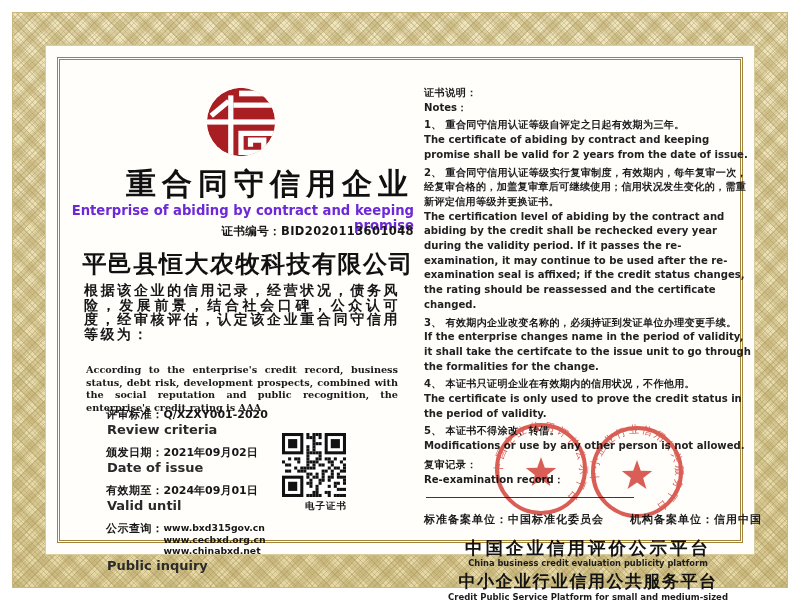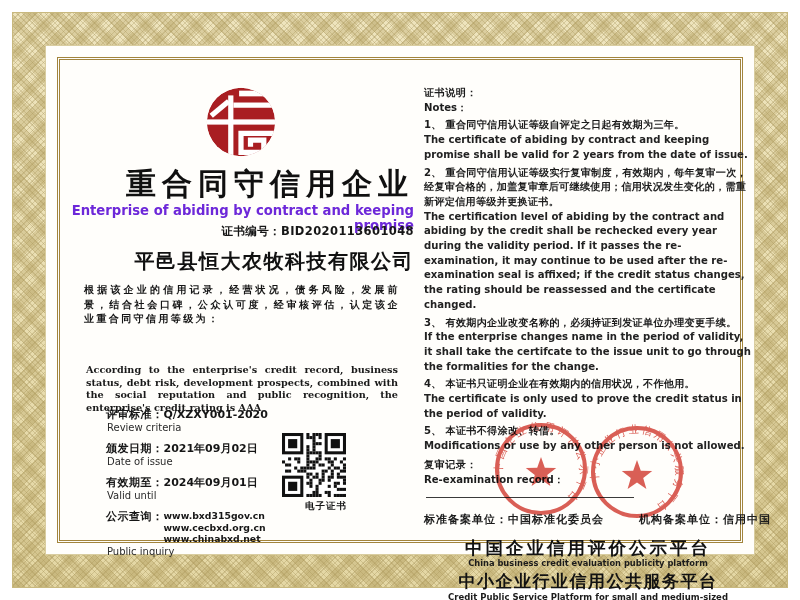--- a/index.html
+++ b/index.html
@@ -17,48 +17,48 @@
   .frame{position:absolute;inset:57px;border:3px double #a2843c;}
 
   .abs{position:absolute;}
   .ctr{text-align:right;}
 
   
   .logo{left:203px;top:84px;width:76px;height:76px;}
   .title{left:66px;top:164px;width:348px;font-size:30px;font-weight:900;letter-spacing:6px;color:#101010;}
   .title-en{left:66px;top:203px;width:348px;font-size:13.2px;font-weight:700;color:#6d28d9;}
   .certno{left:66px;top:224px;width:348px;font-size:11.5px;font-weight:700;letter-spacing:.4px;}
-  .company{left:66px;top:248px;width:348px;font-size:20px;font-weight:600;letter-spacing:1.5px;color:#111;}
-  .stmt-zh{left:84px;top:283px;width:316px;font-size:10px;font-weight:700;letter-spacing:2.4px;
+  .company{left:66px;top:248px;width:348px;font-size:24px;font-weight:600;letter-spacing:1.5px;color:#111;}
+  .stmt-zh{left:84px;top:283px;width:316px;font-size:14px;font-weight:700;letter-spacing:2.4px;
            line-height:14.6px;text-align:justify;}
   .rating{left:66px;top:314px;width:348px;font-family:"DejaVu Serif","Liberation Serif",serif;
           font-size:58px;font-weight:700;letter-spacing:28px;text-indent:28px;color:#a31d1d;line-height:1.1;}
   .stmt-en{left:86px;top:364px;width:312px;font-family:"DejaVu Serif","Liberation Serif",serif;
            font-size:9.7px;font-weight:700;line-height:12.6px;text-align:justify;color:#1a1a1a;}
   .fields{left:106px;top:408px;width:190px;}
   .f-row{font-size:11px;line-height:13px;white-space:nowrap;}
   .f-label{font-weight:800;letter-spacing:.5px;}
   .f-value{font-weight:600;}
-  .f-sub{font-size:10px;font-weight:400;color:#2a2a2a;margin:1px 0 9px 1px;}
+  .f-sub{font-size:13px;font-weight:700;color:#2a2a2a;margin:1px 0 9px 1px;}
   .urls{display:inline-block;vertical-align:top;}
   .url-line{font-size:9.3px;font-weight:600;line-height:11.5px;}
   .qr-wrap{left:281px;top:433px;width:66px;text-align:right;}
   .qr{width:64px;height:64px;background:#fff;margin:0 auto;}
   .qr-label{font-size:9.5px;font-weight:800;margin-top:3px;letter-spacing:1px;}
 
   
   .rc{left:424px;top:86px;width:328px;font-size:10.1px;line-height:14.7px;color:#1c1c1c;}
   .note-hdr-zh{font-weight:800;letter-spacing:.5px;}
   .note-hdr-en{font-weight:700;}
   .note-zh{font-weight:700;letter-spacing:.3px;margin-top:3px;}
   .note-en{font-weight:600;color:#222;}
   .reexam-zh{font-weight:800;margin-top:4px;letter-spacing:.5px;}
   .reexam-en{font-weight:700;}
   .reexam-line{display:inline-block;width:208px;border-bottom:1.4px solid #3a3a3a;height:10px;margin-left:2px;}
-  .registry{margin-top:10px;display:flex;gap:35px;font-size:11px;font-weight:800;letter-spacing:1px;white-space:nowrap;}
+  .registry{margin-top:10px;display:flex;gap:26px;font-size:11px;font-weight:800;letter-spacing:1px;white-space:nowrap;}
   .platforms{margin-top:13px;text-align:center;position:relative;z-index:1;}
   .p1z{font-size:17.5px;font-weight:900;letter-spacing:3px;color:#121212;}
   .p1e{font-size:8.3px;font-weight:700;margin-top:1px;}
   .p2z{font-size:17px;font-weight:900;letter-spacing:1.5px;margin-top:3px;color:#121212;}
   .p2e{font-size:8.5px;font-weight:700;margin-top:1px;}
   .seal{position:absolute;width:98px;height:98px;opacity:.8;mix-blend-mode:multiply;z-index:2;pointer-events:none;}
   .seal1{left:492px;top:420px;}
   .seal2{left:588px;top:423px;}
 </style>
 </head>

